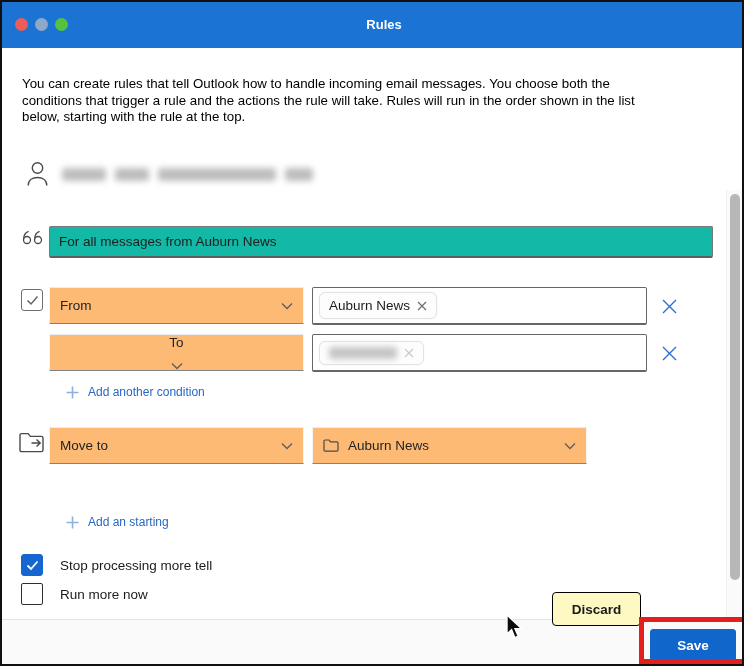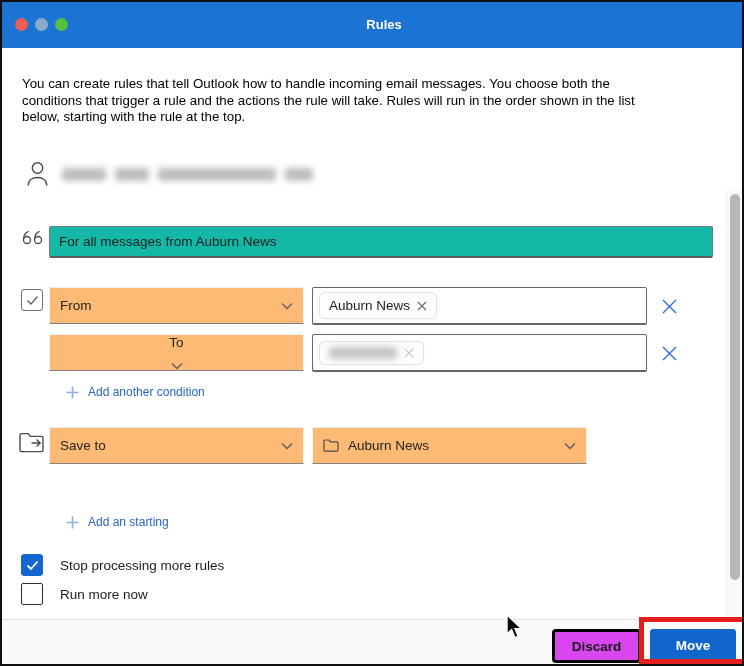--- a/index.html
+++ b/index.html
@@ -82,22 +82,22 @@
   
   .footer{
     position:absolute;left:0;right:0;top:617px;bottom:0;
     background:#fafafa;border-top:1px solid #e4e4e4;
   }
   .btn{
     position:absolute;display:flex;align-items:center;justify-content:center;
     font-size:13.5px;font-weight:600;cursor:pointer;font-family:"Liberation Sans",sans-serif;
   }
   .btn-discard{
-    left:550px;top:627px;width:89px;height:34px;background:#d946ef;
-    border:3px solid #000000;border-radius:4px;color:#1a1a1a;
+    left:550px;top:590px;width:89px;height:34px;background:#fef9c3;
+    border:1px solid #000000;border-radius:4px;color:#1a1a1a;
   }
   .btn-save{
     left:648px;top:627px;width:86px;height:32px;background:var(--save_blue,#1166cb);
     border:1px solid var(--save_blue,#1166cb);border-radius:3px;color:#ffffff;
   }
   .annotation{
     position:absolute;left:637px;top:615px;width:112px;height:47px;
     border:5px solid var(--annotation_red,#e41d1d);pointer-events:none;z-index:60;
   }
   
@@ -203,21 +203,21 @@
     <span>Add another condition</span>
   </div>
 
   <span class="icon-cell" style="left:17px;top:430px;">
     <svg width="27" height="21" viewBox="0 0 27 21" fill="none" stroke="#4a4a4a" stroke-width="1.4">
       <path d="M1 3.2 a1.6 1.6 0 0 1 1.6-1.6 h6.4 l2.4 2.8 h11 a1.6 1.6 0 0 1 1.6 1.6 v12 a1.6 1.6 0 0 1 -1.6 1.6 h-19.8 a1.6 1.6 0 0 1 -1.6-1.6 z"></path>
       <path d="M12.5 11 h8 M17.5 7.5 l3.7 3.5 l-3.7 3.5"></path>
     </svg>
   </span>
   <div class="combobox" style="left:47px;top:425px;width:255px;">
-    <span class="cb-label">Save to</span>
+    <span class="cb-label">Move to</span>
     <svg width="12" height="8" viewBox="0 0 12 8" fill="none" stroke="#5d5d5d" stroke-width="1.3">
       <path d="M1 1.5 L6 6.5 L11 1.5"></path>
     </svg>
   </div>
   <div class="combobox" style="left:310px;top:425px;width:275px;">
     <svg width="16" height="13" viewBox="0 0 16 13" fill="none" stroke="#4a4a4a" stroke-width="1.2" style="margin-right:9px;">
       <path d="M1 2.2 a1.2 1.2 0 0 1 1.2-1.2 h3.8 l1.6 1.8 h6.2 a1.2 1.2 0 0 1 1.2 1.2 v7 a1.2 1.2 0 0 1 -1.2 1.2 h-11.6 a1.2 1.2 0 0 1 -1.2-1.2 z"></path>
     </svg>
     <span class="cb-label">Auburn News</span>
     <svg width="12" height="8" viewBox="0 0 12 8" fill="none" stroke="#5d5d5d" stroke-width="1.3">
@@ -231,28 +231,28 @@
       <path d="M6.5 0.5 V12.5 M0.5 6.5 H12.5"></path>
     </svg>
     <span>Add an starting</span>
   </div>
 
   <span class="checkbox blue-checked" style="left:19px;top:552px;">
     <svg width="13" height="11" viewBox="0 0 13 11" fill="none" stroke="#ffffff" stroke-width="1.8">
       <path d="M1.5 5.5 L5 9 L11.5 1.5"></path>
     </svg>
   </span>
-  <span class="opt-label" style="left:58px;top:556px;">Stop processing more rules</span>
+  <span class="opt-label" style="left:58px;top:556px;">Stop processing more tell</span>
 
   <span class="checkbox unchecked" style="left:19px;top:581px;"></span>
   <span class="opt-label" style="left:58px;top:585px;">Run more now</span>
 
   <div class="footer"></div>
   <button class="btn btn-discard">Discard</button>
-  <button class="btn btn-save">Move</button>
+  <button class="btn btn-save">Save</button>
   <div class="annotation"></div>
 
   <div class="scroll-track">
     <div class="scroll-thumb"></div>
   </div>
 
   <span class="cursor">
     <svg width="19" height="27" viewBox="0 0 19 27">
       <polygon points="2,1 2,20 6.6,15.6 9.8,23.6 13.2,22.2 10,14.6 16.4,14.6" fill="#0c0c0c" stroke="#ffffff" stroke-width="1.4"></polygon>
     </svg>

